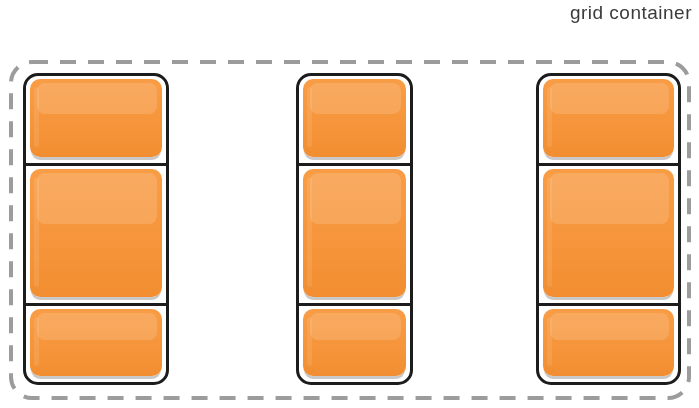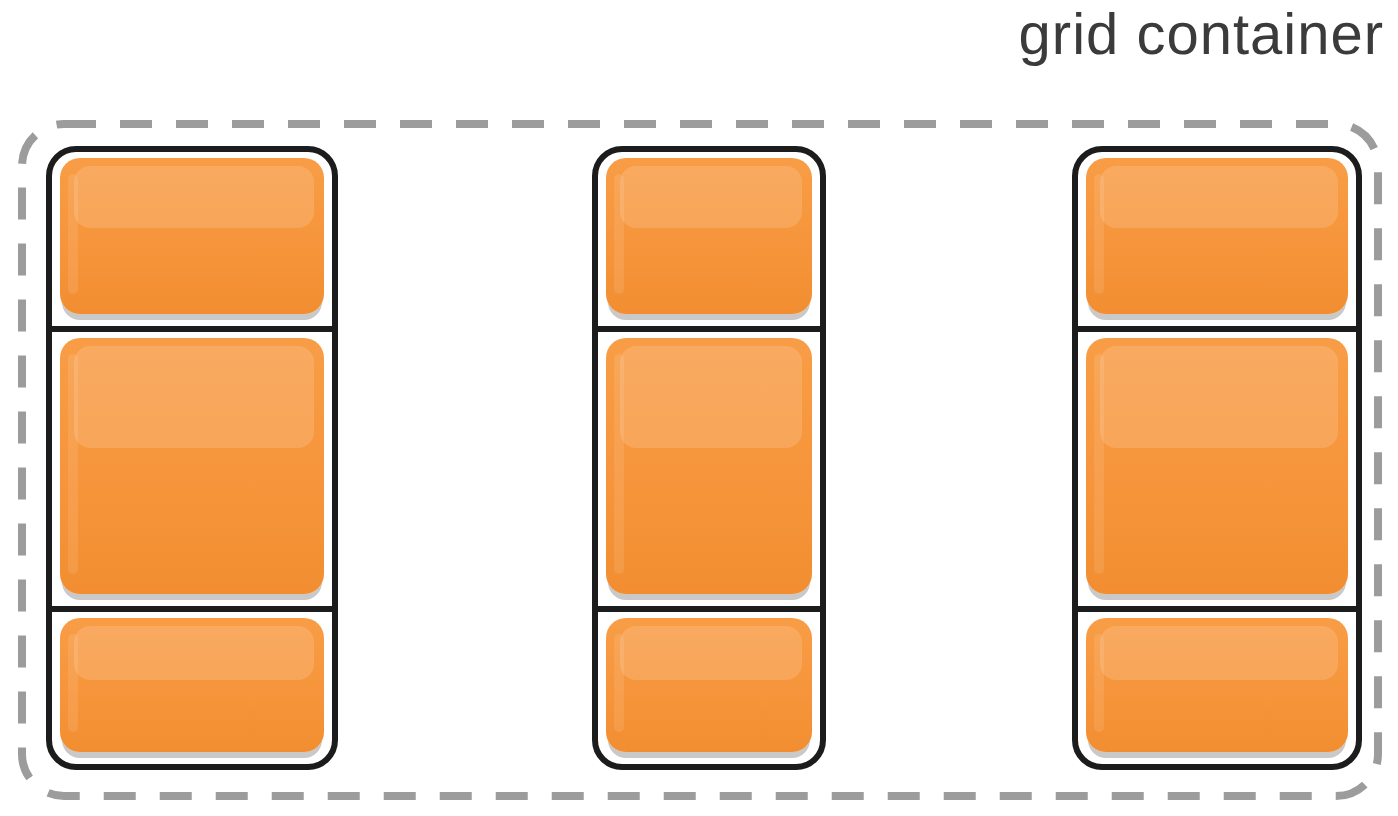--- a/index.html
+++ b/index.html
@@ -13,21 +13,21 @@
     width: 699px;
     height: 408px;
     background: #ffffff;
     overflow: hidden;
   }
   
   .diagram-label {
     position: absolute;
     top: 2px;
     right: 7px;
-    font-size: 29px;
+    font-size: 19px;
     font-weight: 500;
     letter-spacing: 0.5px;
     color: var(--label-color, #3b3b3b);
     white-space: nowrap;
   }
   
   .container-outline {
     position: absolute;
     left: 8px;
     top: 59px;

